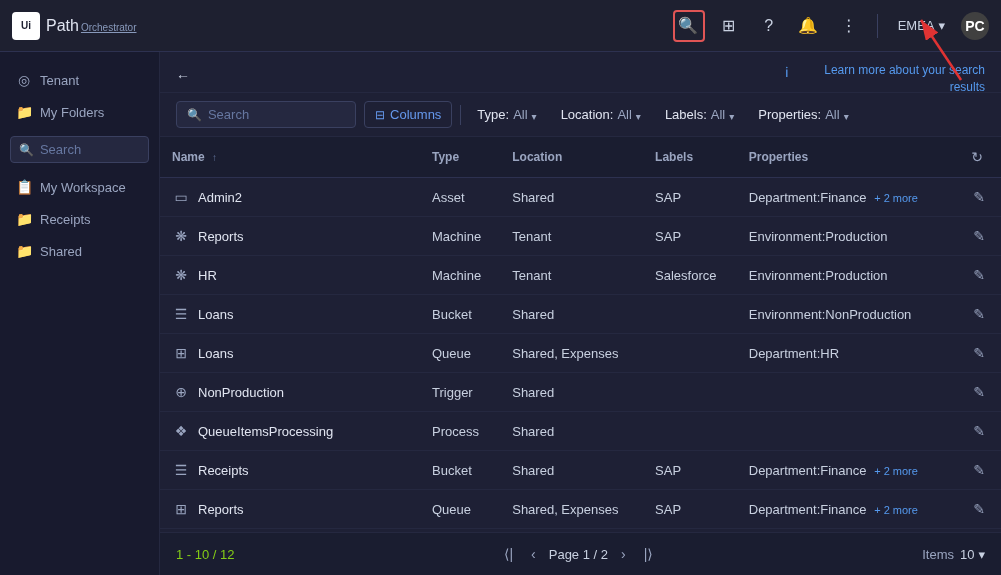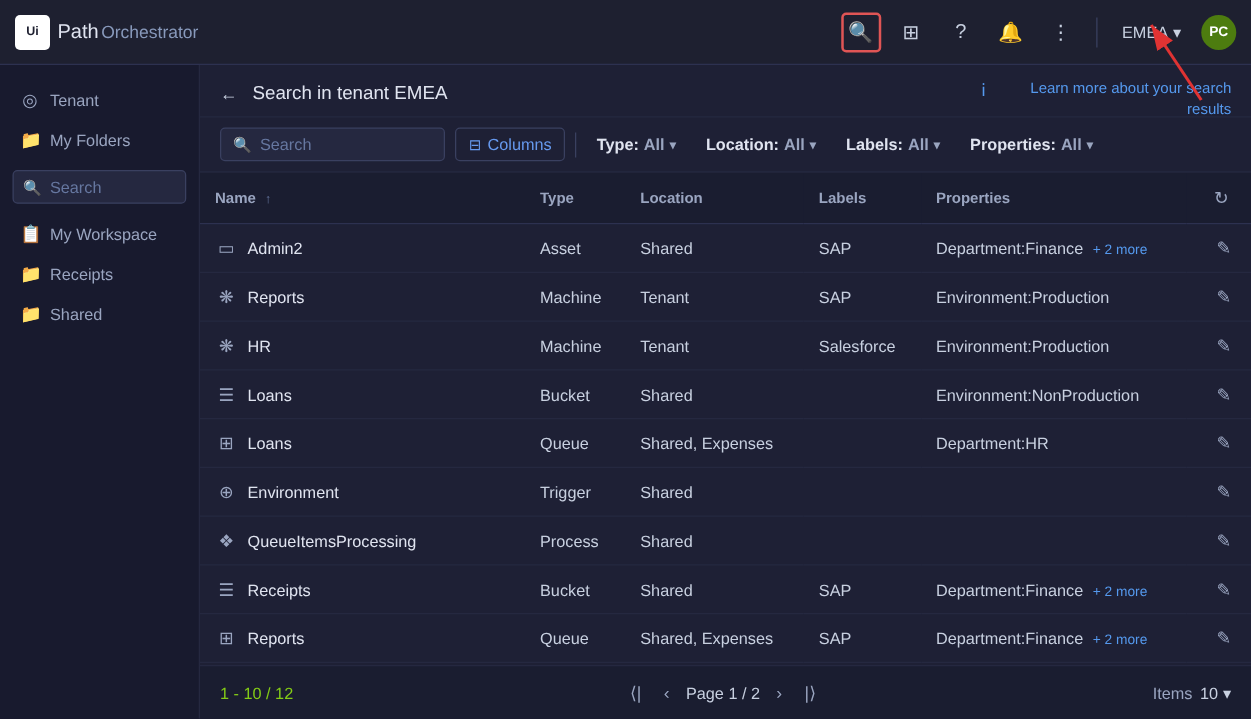--- a/index.html
+++ b/index.html
@@ -40,23 +40,24 @@
       font-weight: 900;
       font-size: 10px;
       color: #1e2030;
     }
     .logo-text {
       font-size: 16px;
       color: #e0e4f0;
       font-weight: 400;
     }
     .logo-sub {
-      font-size: 14px;
+      font-size: 10px;
       color: #8899bb;
       margin-left: 2px;
+      text-decoration: underline;
     }
     .header-icons {
       display: flex;
       align-items: center;
       gap: 8px;
     }
     .header-icon-btn {
       width: 32px;
       height: 32px;
       border-radius: 4px;
@@ -87,25 +88,25 @@
       color: #c8d0e0;
       padding: 4px 8px;
       border-radius: 4px;
       cursor: pointer;
       font-size: 13px;
     }
     .avatar-circle {
       width: 28px;
       height: 28px;
       border-radius: 50%;
-      background: #4d7c0f;
+      background: #404040;
       display: flex;
       align-items: center;
       justify-content: center;
-      font-size: 11px;
+      font-size: 14px;
       font-weight: 700;
       color: #fff;
     }
 
     
     .main-layout {
       display: flex;
       height: calc(575px - 52px);
     }
 
@@ -248,29 +249,28 @@
       color: #6699ee;
       padding: 5px 10px;
       cursor: pointer;
       font-size: 13px;
     }
     .columns-icon {
       font-size: 12px;
     }
     .filter-btn {
       display: flex;
-      align-items: center;
+      align-items: flex-end;
       gap: 4px;
       background: transparent;
       border: none;
       color: #9aa5c0;
       padding: 5px 8px;
       cursor: pointer;
       font-size: 13px;
-      font-weight: bold;
     }
     .filter-label {
       color: #e0e4f0;
     }
     .chevron-small {
       font-size: 10px;
       color: #9aa5c0;
     }
     .toolbar-sep {
       width: 1px;
@@ -497,21 +497,20 @@
       <span class="sidebar-icon">📁</span>
       <span>Shared</span>
     </div>
   </div>
 
   <div class="content">
 
     <div class="content-header">
       <div class="back-btn">
         <span>←</span>
-        <span class="content-title">Search in tenant EMEA</span>
       </div>
       <div class="info-banner">
         <span class="info-icon">ℹ</span>
         <span>Learn more about your search results</span>
       </div>
     </div>
 
     <div class="toolbar">
       <div class="search-box">
         <span style="color:#6677a0;font-size:12px;">🔍</span>
@@ -654,21 +653,21 @@
         
       </td>
       <td style="text-align:right;">
         <button class="edit-btn">✎</button>
       </td>
     </tr>
             <tr>
       <td>
         <div class="name-cell">
           <span class="row-icon">⊕</span>
-          <span>Environment</span>
+          <span>NonProduction</span>
         </div>
       </td>
       <td>Trigger</td>
       <td>Shared</td>
       <td></td>
       <td>
         
         
       </td>
       <td style="text-align:right;">

